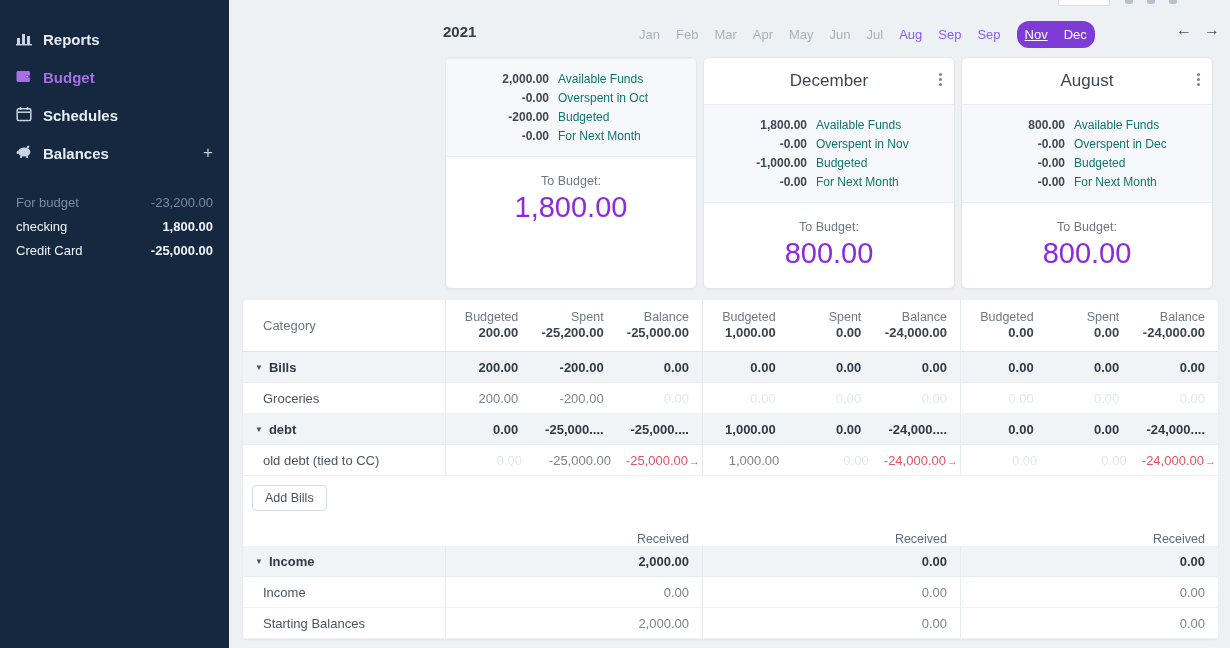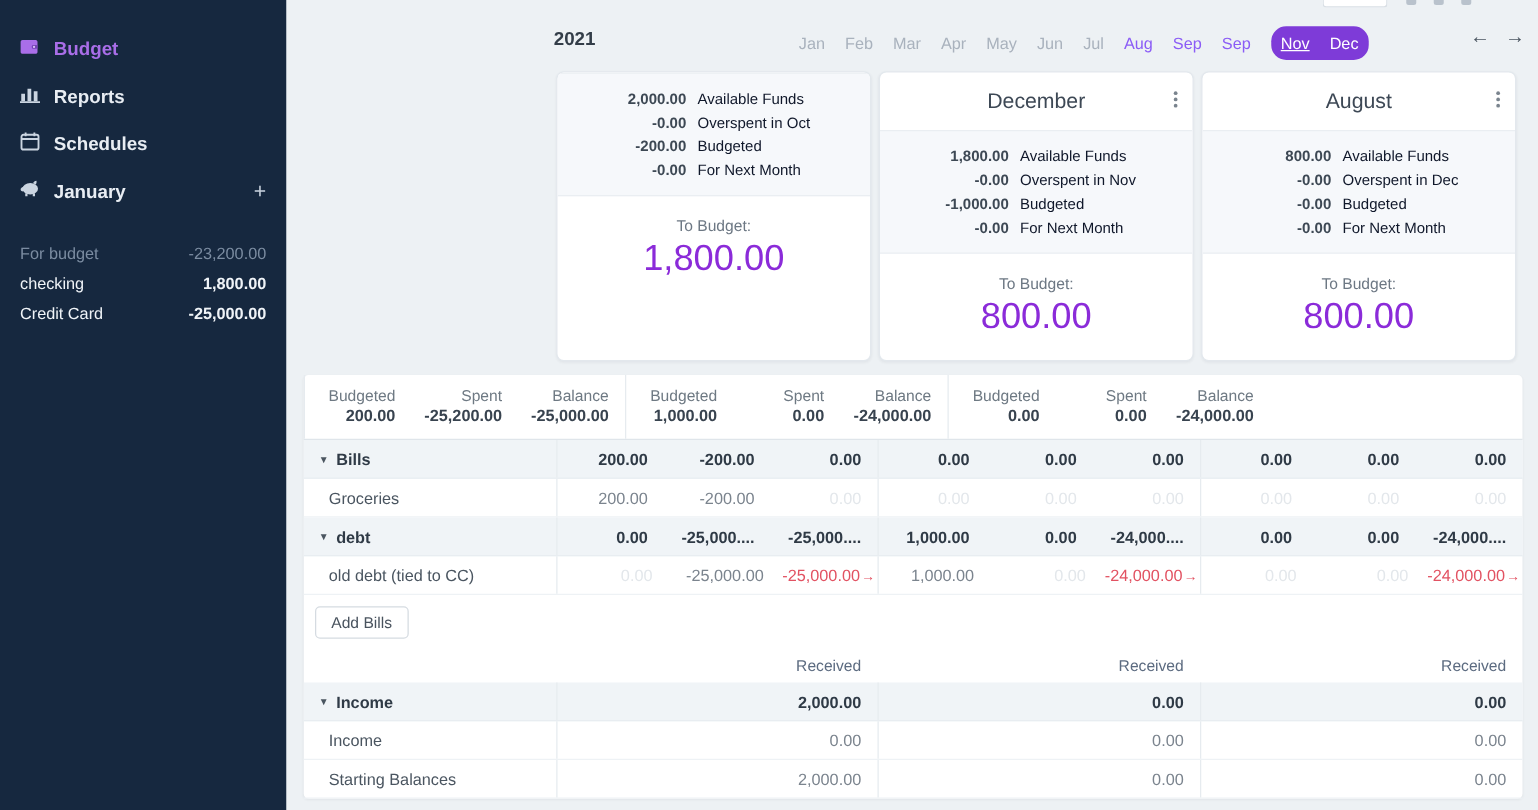--- a/index.html
+++ b/index.html
@@ -43,21 +43,21 @@
   .cards { position:absolute; left:216px; top:57px; display:flex; gap:6px; }
   .card { width:252px; height:232px; background:#ffffff; border:1px solid #e3e8ed; border-radius:6px; box-shadow:0 1px 2px rgba(30,40,50,.05); overflow:hidden; }
   .card-head { position:relative; height:46px; display:flex; align-items:center; justify-content:center; }
   .card-title { font-size:17px; color:#3d4855; }
   .card-title.cur { text-decoration:underline; }
   .kebab { position:absolute; right:12px; top:15px; display:flex; flex-direction:column; gap:2px; cursor:pointer; }
   .kebab i { width:3px; height:3px; border-radius:50%; background:#7a848e; }
   .card-sum { background:#f6f8fb; border-top:1px solid #eaeef2; border-bottom:1px solid #eaeef2; padding:10px 0 11px 0; }
   .sum-row { display:flex; align-items:center; height:19px; font-size:12px; }
   .sum-amt { width:103px; text-align:right; font-weight:700; color:#3d4854; }
-  .sum-lab { margin-left:9px; color:#0f172a; }
+  .sum-lab { margin-left:9px; color:#0f766e; }
   .to-budget { text-align:center; padding-top:17px; }
   .tb-lab { font-size:12.5px; color:#6d7884; }
   .tb-amt { margin-top:3px; font-size:29px; color:#8b2bd9; }
 
   
   .btable { position:absolute; left:14px; top:300px; width:975px; background:#ffffff; border-radius:4px; box-shadow:0 1px 2px rgba(30,40,50,.06); font-size:13px; }
   .t-row { display:flex; align-items:stretch; }
   .cat-col { width:202px; display:flex; align-items:center; }
   .mgroup { width:257px; border-left:1px solid #e6ebef; display:flex; align-items:center; }
   .mgroup.g2, .mgroup.g3 { width:258px; }
@@ -78,54 +78,54 @@
 
   .v-strong { color:#2f3a46; font-weight:700; }
   .v-gray { color:#7b848e; font-weight:400; }
   .v-faded { color:#e3e7eb; font-weight:400; }
   .v-red { color:#e25262; font-weight:400; }
   .arrow-r { color:#e25262; font-size:11px; margin-left:1px; }
 
   .addgroup-strip { height:44px; display:flex; align-items:flex-start; padding:9px 0 0 9px; }
   .btn-addgroup { background:#ffffff; border:1px solid #d5dbe1; border-radius:4px; padding:5px 12px; font-size:12.5px; color:#49535e; cursor:pointer; font-family:inherit; }
   .received-row { height:26px; }
-  .received-row .mgroup { border-left:none; }
+  .received-row .mgroup { border-left:none;align-items:flex-end; }
   .rcv { flex:1; text-align:right; padding-right:13px; font-size:12.5px; color:#5c6b80; }
   .inc-cell { flex:1; text-align:right; padding-right:13px; }
 </style>
 </head>
 <body>
 
 <div class="app">
 
   <div class="sidebar">
     <div class="sb-nav">
-      <div class="sb-item active">
-        <span>
-          <svg width="16" height="16" viewBox="0 0 16 16">
-              <path fill="#a96ee8" d="M2 3h10.5c.8 0 1.5.7 1.5 1.5v8c0 .8-.7 1.5-1.5 1.5H2c-.8 0-1.5-.7-1.5-1.5v-8C.5 3.7 1.2 3 2 3z"></path>
-              <rect x="9.5" y="7" width="4.5" height="3" rx="1" fill="#7443b5"></rect>
-              <circle cx="11.2" cy="8.5" r=".9" fill="#d9c2f5"></circle>
-            </svg>
-        </span>
-        <span>Budget</span>
-      </div>
       <div class="sb-item">
         <span>
           <svg width="16" height="16" viewBox="0 0 16 16">
               <g fill="#cbd5e1">
                 <rect x="1" y="8" width="3" height="6"></rect>
                 <rect x="6" y="4" width="3" height="10"></rect>
                 <rect x="11" y="6" width="3" height="8"></rect>
                 <rect x="0" y="14" width="16" height="1.4"></rect>
               </g>
             </svg>
         </span>
         <span>Reports</span>
       </div>
+      <div class="sb-item active">
+        <span>
+          <svg width="16" height="16" viewBox="0 0 16 16">
+              <path fill="#a96ee8" d="M2 3h10.5c.8 0 1.5.7 1.5 1.5v8c0 .8-.7 1.5-1.5 1.5H2c-.8 0-1.5-.7-1.5-1.5v-8C.5 3.7 1.2 3 2 3z"></path>
+              <rect x="9.5" y="7" width="4.5" height="3" rx="1" fill="#7443b5"></rect>
+              <circle cx="11.2" cy="8.5" r=".9" fill="#d9c2f5"></circle>
+            </svg>
+        </span>
+        <span>Budget</span>
+      </div>
       <div class="sb-item">
         <span>
           <svg width="16" height="16" viewBox="0 0 16 16">
               <g fill="none" stroke="#cbd5e1" stroke-width="1.5">
                 <rect x="1.2" y="2.8" width="13.6" height="11.8" rx="1.5"></rect>
                 <line x1="4.5" y1="1" x2="4.5" y2="4"></line>
                 <line x1="11.5" y1="1" x2="11.5" y2="4"></line>
                 <line x1="1.5" y1="6.2" x2="14.5" y2="6.2"></line>
               </g>
             </svg>
@@ -137,21 +137,21 @@
           <svg width="16" height="16" viewBox="0 0 16 16">
               <g fill="#cbd5e1">
                 <ellipse cx="8.2" cy="8" rx="6.2" ry="4.6"></ellipse>
                 <path d="M2.4 6.5c-1 .2-1.9 1-1.9 2s.9 1.6 1.9 1.6z"></path>
                 <path d="M10.5 3.5c.3-1.2 1.4-2 2.7-2 .2 1 0 2.2-.7 3z"></path>
                 <rect x="4.2" y="11.6" width="1.8" height="2.4"></rect>
                 <rect x="10.2" y="11.6" width="1.8" height="2.4"></rect>
               </g>
             </svg>
         </span>
-        <span>January</span>
+        <span>Balances</span>
         <span class="grow"></span>
         <span class="sb-plus">+</span>
       </div>
     </div>
     <div class="sb-accounts">
       <div class="acct-row muted">
         <span class="nm">For budget</span>
         <span class="val">-23,200.00</span>
       </div>
       <div class="acct-row">
@@ -284,20 +284,21 @@
         <div class="to-budget">
           <div class="tb-lab">To Budget:</div>
           <div class="tb-amt">800.00</div>
         </div>
       </div>
     </div>
 
     <div class="btable">
 
       <div class="t-row t-head">
+        <div class="cat-col">Category</div>
         <div class="mgroup">
           <div class="hcell">
               <div class="hlab">Budgeted</div>
               <div class="htot">200.00</div>
             </div>
           <div class="hcell">
               <div class="hlab">Spent</div>
               <div class="htot">-25,200.00</div>
             </div>
           <div class="hcell">

